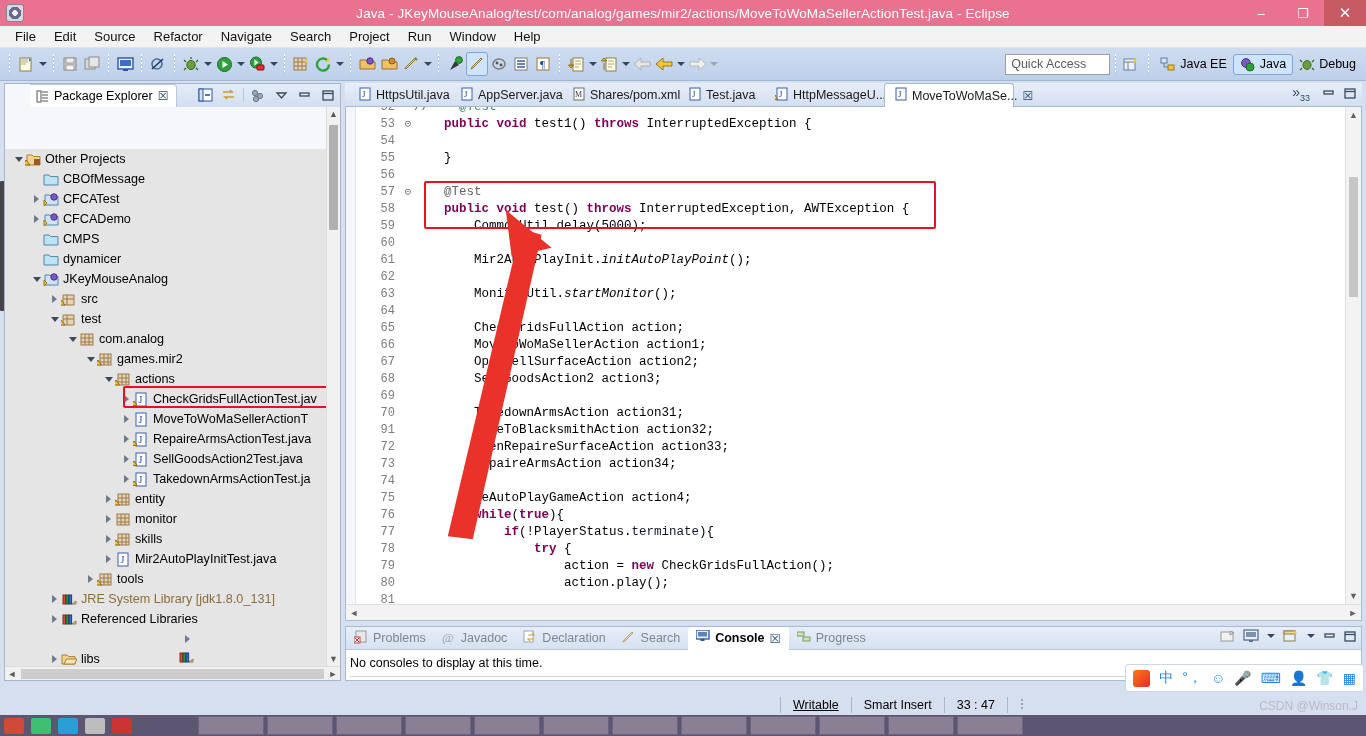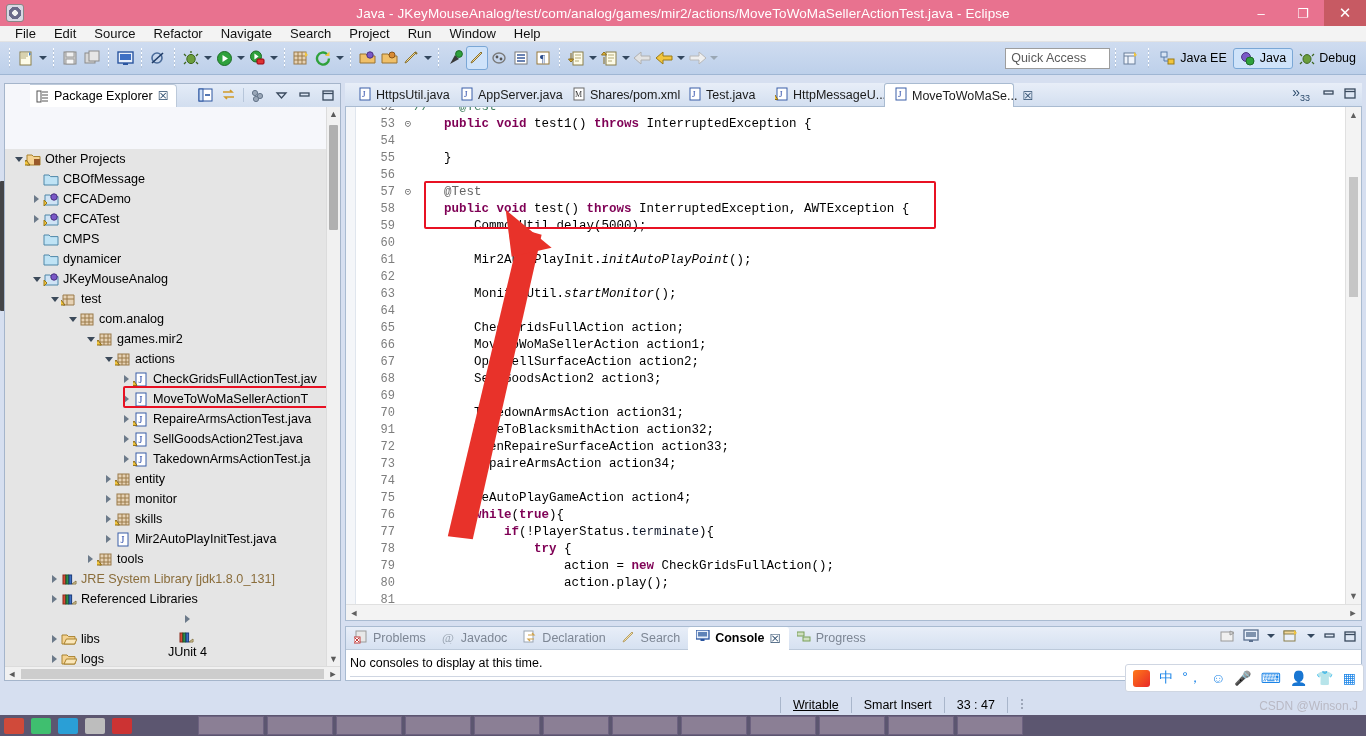--- a/index.html
+++ b/index.html
@@ -24,21 +24,21 @@
   #titlebar .title{
     position:absolute; left:0; right:0; text-align:center;
     font-size:13.5px; color:#fff; letter-spacing:.1px;
     pointer-events:none;
   }
   #titlebar .wbtns{ margin-left:auto; display:flex; height:26px; z-index:2;}
   #titlebar .wbtn{ width:42px;height:26px; display:flex;align-items:center;justify-content:center;
      color:#fff; font-size:13px;}
   #titlebar .wbtn.close{ background:#c75a63; font-size:15px;}
   
-  #menubar{ height:16px; background:#f3f3f3; display:flex; align-items:center; padding-left:6px;
+  #menubar{ height:22px; background:#f3f3f3; display:flex; align-items:center; padding-left:6px;
     border-bottom:1px solid #e3e3e3;}
   #menubar .mi{ padding:2px 9px; font-size:13px; color:#111; }
   
   #toolbar{ height:33px; background:linear-gradient(#cfdcf0,#bdd0ea);
     border-bottom:1px solid #9fb6d3; display:flex; align-items:center; padding:0 4px; gap:0px;}
   .tb-sep{ width:1px;height:20px; margin:0 5px;
     background:repeating-linear-gradient(#fff 0 2px,#b7c6da 2px 4px); }
   .tbi{ width:22px;height:24px; display:flex;align-items:center;justify-content:center;
     border-radius:3px; position:relative;}
   .tbi svg{display:block;}
@@ -448,32 +448,32 @@
         </div>
         <div class="row" style="padding-left: 26px;">
           <span class="arw c"></span>
           <span class="ico">
             <svg width="16" height="15">
               <path d="M2 3h5l1.5 1.5H15V13H2z" fill="#cfe3f5" stroke="#4e87a8"></path>
               <circle cx="11" cy="5" r="3.2" fill="#7a59c7" stroke="#4a3080"></circle>
               <path d="M1 8l3 3-3 3z" fill="#f2c53d" stroke="#9a7a18"></path>
             </svg>
           </span>
-          <span class="lbl-tree">CFCADemo</span>
+          <span class="lbl-tree">CFCATest</span>
         </div>
         <div class="row" style="padding-left: 26px;">
           <span class="arw c"></span>
           <span class="ico">
             <svg width="16" height="15">
               <path d="M2 3h5l1.5 1.5H15V13H2z" fill="#cfe3f5" stroke="#4e87a8"></path>
               <circle cx="11" cy="5" r="3.2" fill="#7a59c7" stroke="#4a3080"></circle>
               <path d="M1 8l3 3-3 3z" fill="#f2c53d" stroke="#9a7a18"></path>
             </svg>
           </span>
-          <span class="lbl-tree">CFCATest</span>
+          <span class="lbl-tree">CFCADemo</span>
         </div>
         <div class="row" style="padding-left: 26px;">
           <span class="arw"></span>
           <span class="ico">
             <svg width="16" height="15">
               <path d="M1 3h5l1.6 1.6H15V13H1z" fill="#bfe3f5" stroke="#4e87a8"></path>
             </svg>
           </span>
           <span class="lbl-tree">CMPS</span>
         </div>
@@ -489,20 +489,31 @@
         <div class="row" style="padding-left: 26px;">
           <span class="arw o"></span>
           <span class="ico">
             <svg width="16" height="15">
               <path d="M2 3h5l1.5 1.5H15V13H2z" fill="#cfe3f5" stroke="#4e87a8"></path>
               <circle cx="11" cy="5" r="3.2" fill="#7a59c7" stroke="#4a3080"></circle>
               <path d="M1 8l3 3-3 3z" fill="#f2c53d" stroke="#9a7a18"></path>
             </svg>
           </span>
           <span class="lbl-tree">JKeyMouseAnalog</span>
+        </div>
+        <div class="row" style="padding-left: 44px;">
+          <span class="arw c"></span>
+          <span class="ico">
+            <svg width="16" height="15">
+              <path d="M2 3h11v10H2z" fill="#e6d2b5" stroke="#9a7a4a"></path>
+              <path d="M2 7h11M6 3v10" stroke="#9a7a4a"></path>
+              <path d="M0 8l4 5H-3z" fill="#f2c53d" stroke="#8a6a18"></path>
+            </svg>
+          </span>
+          <span class="lbl-tree">src</span>
         </div>
         <div class="row" style="padding-left: 44px;">
           <span class="arw o"></span>
           <span class="ico">
             <svg width="16" height="15">
               <path d="M2 3h11v10H2z" fill="#e6d2b5" stroke="#9a7a4a"></path>
               <path d="M2 7h11M6 3v10" stroke="#9a7a4a"></path>
               <path d="M0 8l4 5H-3z" fill="#f2c53d" stroke="#8a6a18"></path>
             </svg>
           </span>

